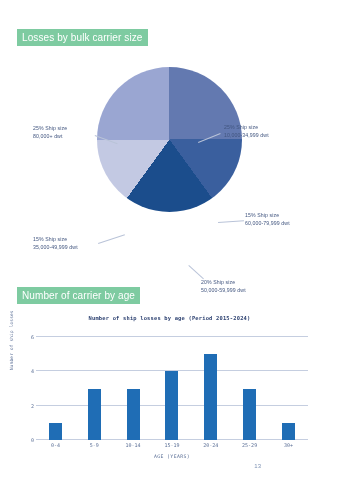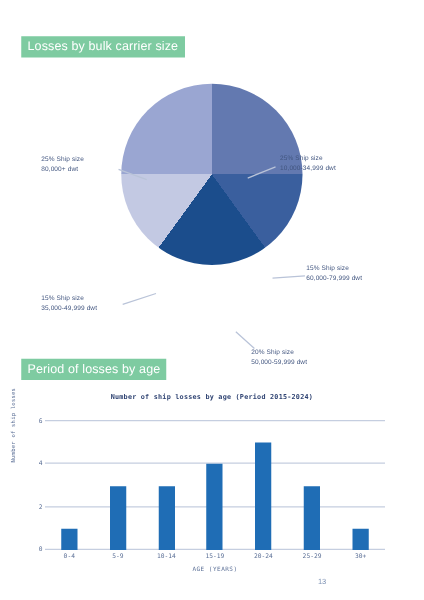--- a/index.html
+++ b/index.html
@@ -222,21 +222,21 @@
     <div class="pie-label" id="lbl-l">
       <span class="l1">15% Ship size</span>
       <span class="l2">35,000-49,999 dwt</span>
     </div>
     <div class="pie-label" id="lbl-b">
       <span class="l1">20% Ship size</span>
       <span class="l2">50,000-59,999 dwt</span>
     </div>
   </div>
 
-  <div class="section-heading" id="heading-age">Period of losses by age</div>
+  <div class="section-heading" id="heading-age">Number of carrier by age</div>
 
   <div class="bar-block">
     <div class="bar-title">Number of ship losses by age (Period 2015-2024)</div>
 
     <div class="ylabel">Number of ship losses</div>
 
     <div class="plot">
       <div id="gridlines">
           <div class="gridline" style="bottom: 0px;"></div>
           <div class="gridline" style="bottom: 34.3333px;"></div>

